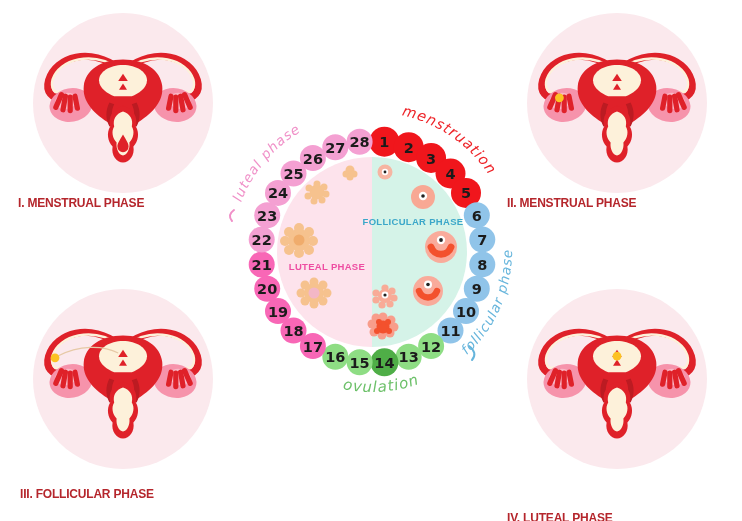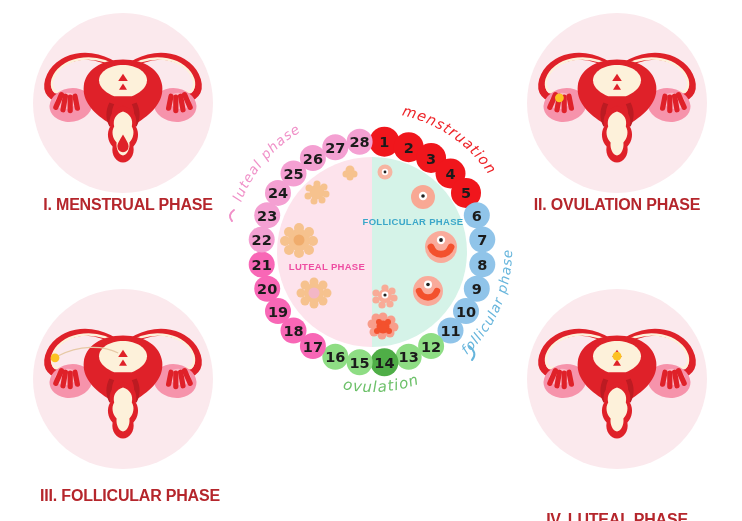--- a/index.html
+++ b/index.html
@@ -1,20 +1,20 @@
 <!DOCTYPE html>
 <html><head>
 <meta charset="utf-8">
 <style>
   html,body{margin:0;padding:0;}
   body{width:742px;height:521px;position:relative;background:#ffffff;overflow:hidden;
        font-family:"DejaVu Sans",sans-serif;}
   .corner-circle{position:absolute;width:180px;height:180px;border-radius:50%;background:#fbe9ed;}
-  .corner-label{position:absolute;width:220px;text-align:center;
-       font-family:"Liberation Sans",sans-serif;font-weight:bold;font-size:16px;
+  .corner-label{position:absolute;width:220px;
+       font-family:"Liberation Sans",sans-serif;font-weight:bold;font-size:12px;
        letter-spacing:-0.2px;color:#b5262c;}
   .uterus-svg{position:absolute;left:2px;top:16px;width:176px;height:152px;}
   .cycle-svg{position:absolute;left:220px;top:90px;width:310px;height:330px;}
   .day-num{font-family:"DejaVu Sans",sans-serif;font-weight:bold;font-size:14.5px;
        fill:#1b1b1b;text-anchor:middle;dominant-baseline:central;}
   .arc-label{font-family:"DejaVu Sans",sans-serif;font-style:italic;letter-spacing:1px;}
   .inner-label{font-family:"Liberation Sans",sans-serif;font-weight:bold;font-size:9.5px;
        letter-spacing:0.3px;text-anchor:middle;}
 </style>
 </head>
@@ -67,21 +67,21 @@
   </svg>
 </div>
 <div class="corner-label" style="left:18px;top:196px">I. MENSTRUAL PHASE</div>
 
 <div class="corner-circle" style="left:527px;top:13px">
   <svg class="uterus-svg" viewBox="0 0 220 190">
     <use href="#uterus"></use>
     <circle cx="38" cy="86" r="5.5" fill="#fcc223"></circle>
   </svg>
 </div>
-<div class="corner-label" style="left:507px;top:196px">II. OVULATION PHASE</div>
+<div class="corner-label" style="left:507px;top:196px">II. MENSTRUAL PHASE</div>
 
 <div class="corner-circle" style="left:33px;top:289px">
   <svg class="uterus-svg" viewBox="0 0 220 190">
     <use href="#uterus"></use>
     <path d="M28,64 C55,50 85,50 104,60" stroke="#e6c9a6" stroke-width="1.5" fill="none"></path>
     <circle cx="25" cy="66" r="5.5" fill="#fcc223"></circle>
   </svg>
 </div>
 <div class="corner-label" style="left:20px;top:487px">III. FOLLICULAR PHASE</div>
 

